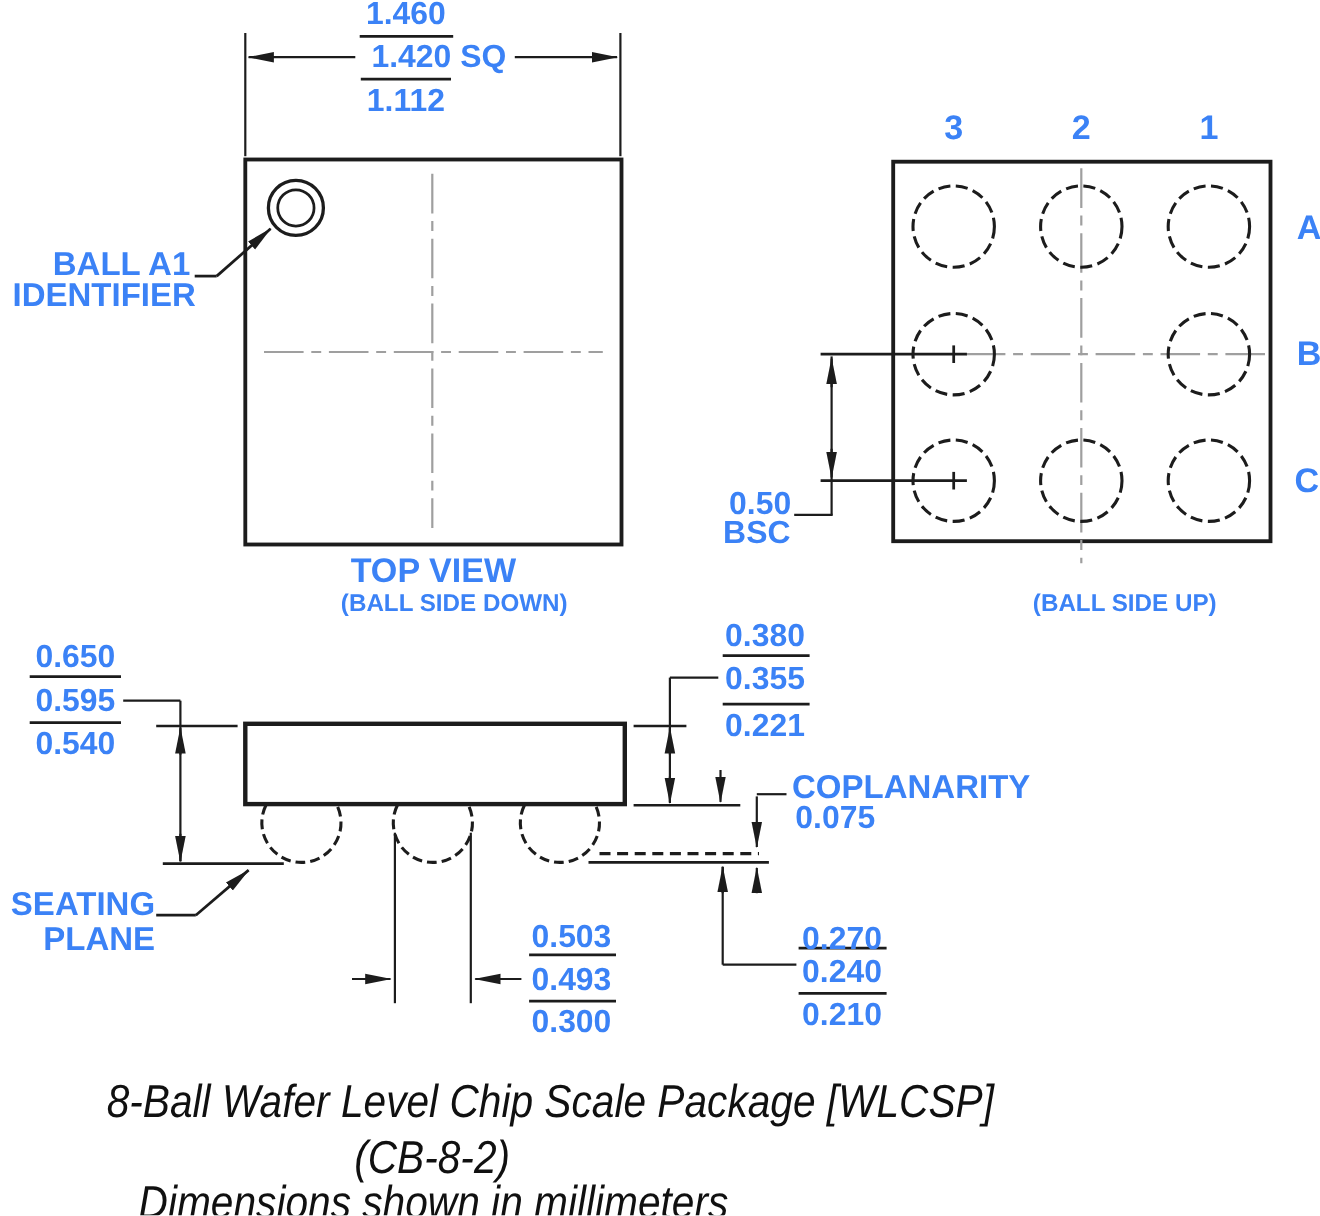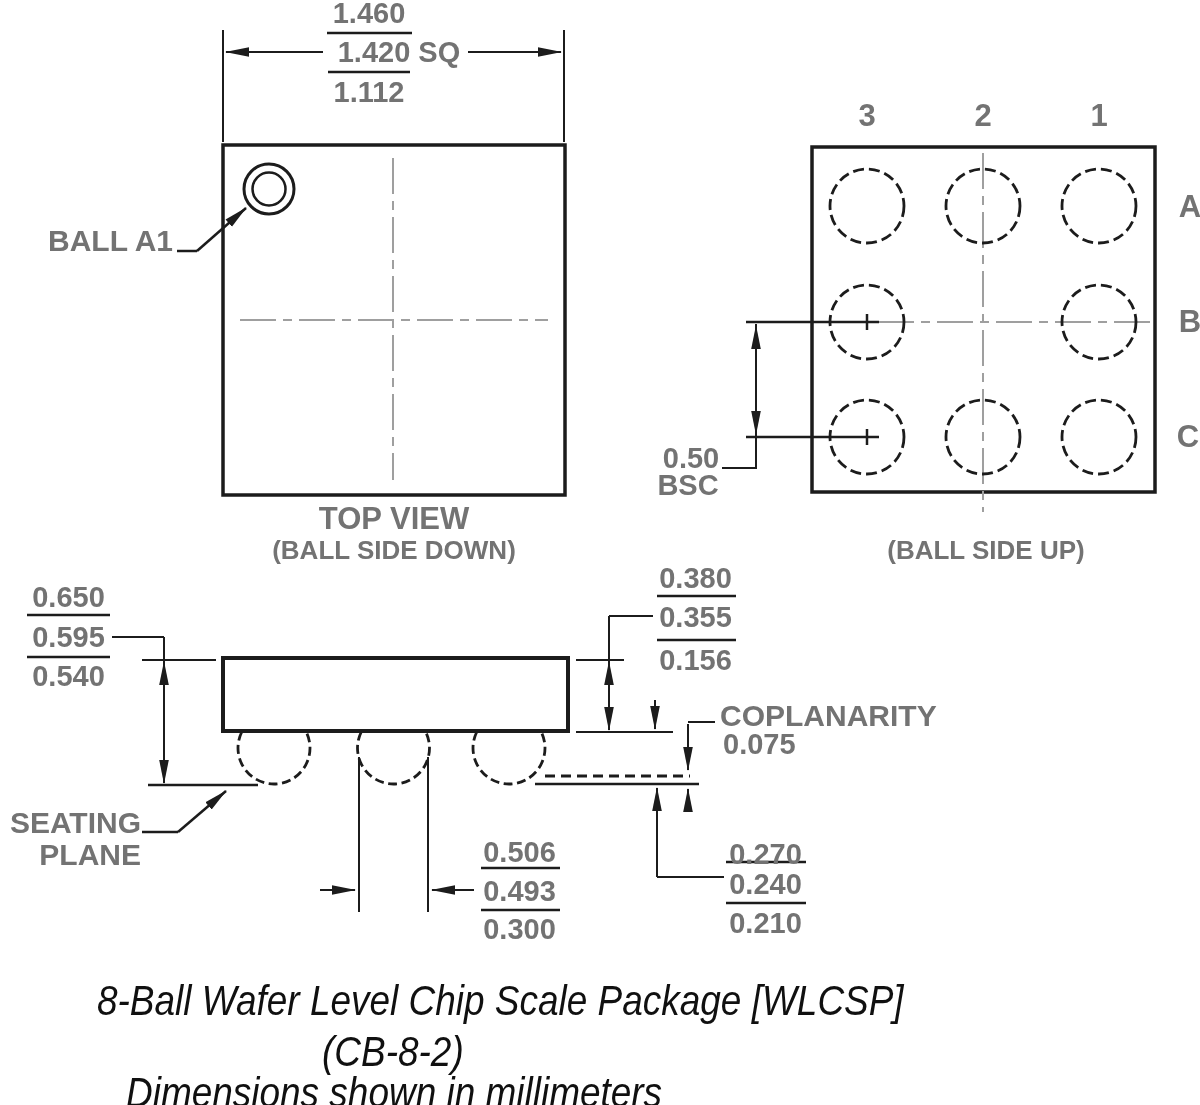--- a/index.html
+++ b/index.html
@@ -2,24 +2,24 @@
 <html><head>
 <meta charset="utf-8">
 <style>
   html,body{margin:0;padding:0;background:#ffffff;}
   .canvas{
     position:relative;width:1200px;height:1105px;background:#ffffff;
     font-family:"Liberation Sans","DejaVu Sans",sans-serif;overflow:hidden;
   }
   .geom{position:absolute;left:0;top:0;}
   .lbl{
-    position:absolute;font-weight:bold;color:#737373;line-height:1;
+    position:absolute;font-weight:bold;color:#3b82f6;line-height:1;
     text-align:center;white-space:nowrap;letter-spacing:0;
   }
-  .f26{font-size:26px;}
+  .f26{font-size:22px;text-align:right;}
   .f29{font-size:29px;}
   .f30{font-size:30px;}
   .f31{font-size:31px;}
   .ralign{text-align:right;}
   .lalign{text-align:left;}
   .cap{
     position:absolute;font-style:italic;font-weight:normal;color:#101010;
     font-size:42px;line-height:1;white-space:nowrap;
     transform:scaleX(0.88);transform-origin:left top;
   }
@@ -155,49 +155,50 @@
         <line x1="481" y1="868" x2="560" y2="868" stroke-width="2.5"></line>
         <line x1="481" y1="910" x2="560" y2="910" stroke-width="2.5"></line>
       </g>
     </g>
   </svg>
 
   <div class="lbl f29" style="left:330px;top:-1px;width:78px">1.460</div>
   <div class="lbl f29" style="left:328px;top:38px;width:142px">1.420 SQ</div>
   <div class="lbl f29" style="left:330px;top:78px;width:78px">1.112</div>
   <div class="lbl f30 ralign" style="left:40px;top:226px;width:133px">BALL A1</div>
+  <div class="lbl f30 ralign" style="left:0px;top:254px;width:178px">IDENTIFIER</div>
   <div class="lbl f31" style="left:294px;top:503px;width:200px">TOP VIEW</div>
   <div class="lbl f26" style="left:272px;top:537px;width:244px">(BALL SIDE DOWN)</div>
 
   <div class="lbl f31" style="left:852px;top:100px;width:30px">3</div>
   <div class="lbl f31" style="left:968px;top:100px;width:30px">2</div>
   <div class="lbl f31" style="left:1084px;top:100px;width:30px">1</div>
   <div class="lbl f31" style="left:1175px;top:191px;width:30px">A</div>
   <div class="lbl f31" style="left:1175px;top:306px;width:30px">B</div>
   <div class="lbl f31" style="left:1173px;top:421px;width:30px">C</div>
   <div class="lbl f29" style="left:653px;top:444px;width:76px">0.50</div>
   <div class="lbl f29" style="left:650px;top:471px;width:76px">BSC</div>
   <div class="lbl f26" style="left:866px;top:537px;width:240px">(BALL SIDE UP)</div>
 
 
   <div class="lbl f29" style="left:27px;top:583px;width:83px">0.650</div>
   <div class="lbl f29" style="left:27px;top:623px;width:83px">0.595</div>
   <div class="lbl f29" style="left:27px;top:662px;width:83px">0.540</div>
 
   <div class="lbl f29" style="left:655px;top:564px;width:81px">0.380</div>
   <div class="lbl f29" style="left:655px;top:603px;width:81px">0.355</div>
-  <div class="lbl f29" style="left:655px;top:646px;width:81px">0.156</div>
+  <div class="lbl f29" style="left:655px;top:646px;width:81px">0.221</div>
 
   <div class="lbl f30 ralign" style="left:1px;top:808px;width:140px">SEATING</div>
   <div class="lbl f30 ralign" style="left:1px;top:840px;width:140px">PLANE</div>
 
   <div class="lbl f30 lalign" style="left:720px;top:701px;width:240px">COPLANARITY</div>
   <div class="lbl f29 lalign" style="left:723px;top:730px;width:100px">0.075</div>
 
-  <div class="lbl f29" style="left:479px;top:838px;width:81px">0.506</div>
+  <div class="lbl f29" style="left:479px;top:838px;width:81px">0.503</div>
   <div class="lbl f29" style="left:479px;top:877px;width:81px">0.493</div>
   <div class="lbl f29" style="left:479px;top:915px;width:81px">0.300</div>
 
   <div class="lbl f29" style="left:725px;top:840px;width:81px">0.270</div>
   <div class="lbl f29" style="left:725px;top:870px;width:81px">0.240</div>
   <div class="lbl f29" style="left:725px;top:909px;width:81px">0.210</div>
 
   <div class="cap" style="left:97px;top:980px">8-Ball Wafer Level Chip Scale Package [WLCSP]</div>
   <div class="cap" style="left:322px;top:1031px">(CB-8-2)</div>
   <div class="cap" style="left:126px;top:1072px">Dimensions shown in millimeters</div>

